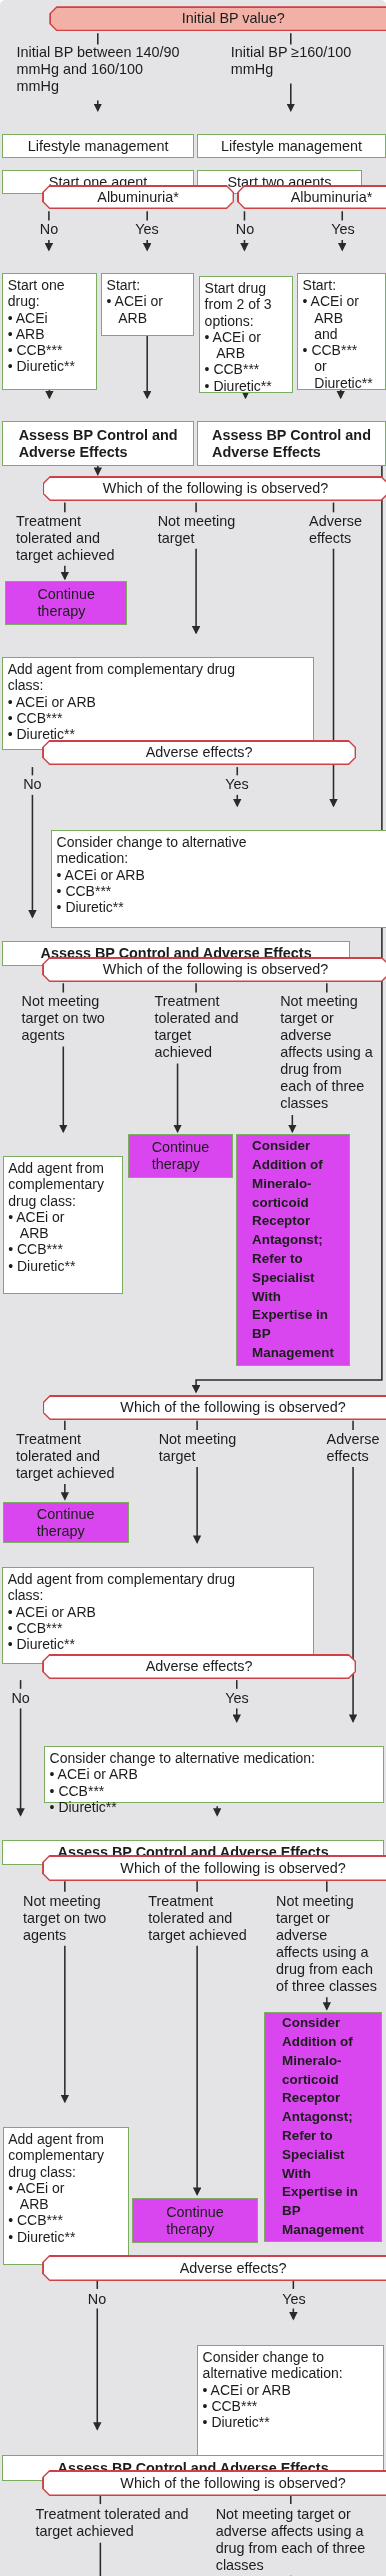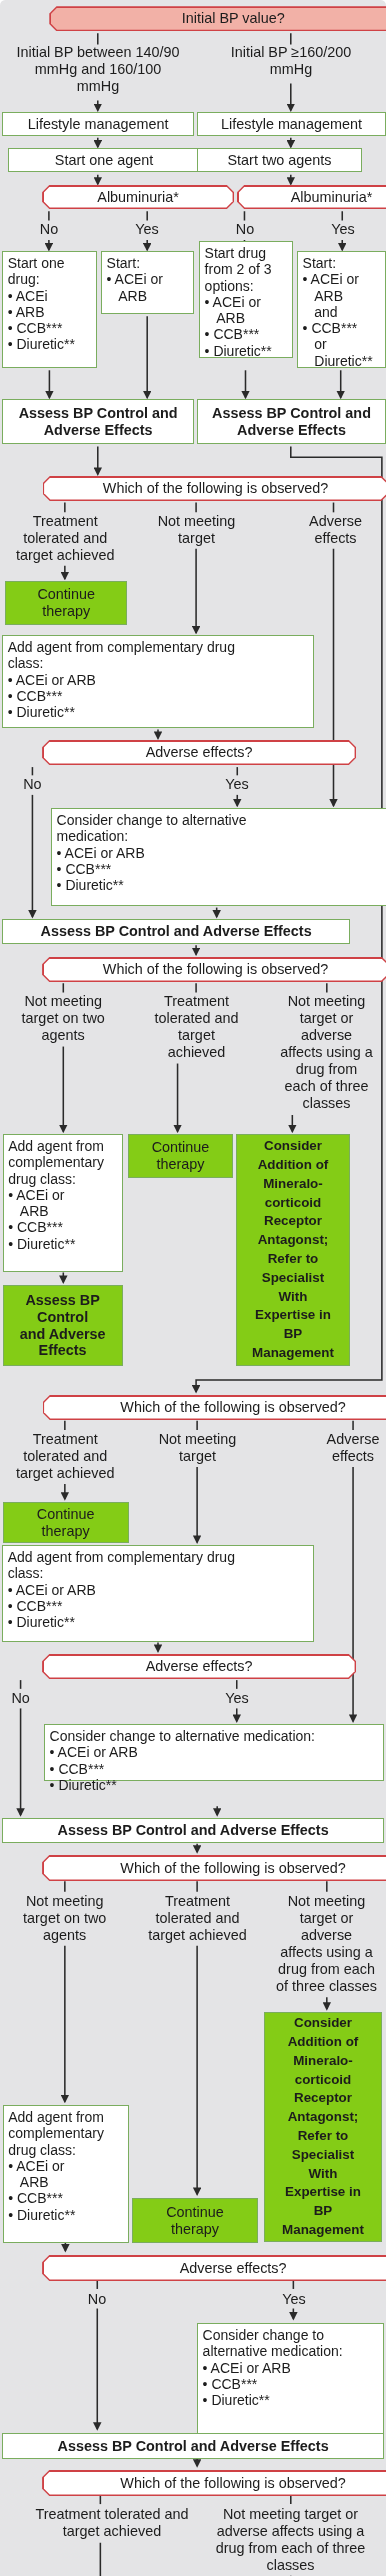--- a/index.html
+++ b/index.html
@@ -5,25 +5,25 @@
   html,body { margin:0; padding:0; background:#ffffff; }
   #canvas {
     position:relative; width:386px; height:2721px;
     background:#e4e4e6; border-radius:5.2px; overflow:hidden;
     font-family:"Liberation Sans","DejaVu Sans",sans-serif;
     color:#1c1c1c;
   }
   .node {
     position:absolute; box-sizing:border-box;
     display:flex; align-items:center; justify-content:center;
-    text-align:center; white-space:pre-wrap;
+    text-align:left; white-space:pre-wrap;
     font-size:14.4px; line-height:1.18;
   }
-  .action  { background:#ffffff; border:1.5px solid #7aad5e; }
-  .outcome { background:#84cc16; border:1.5px solid #7aad5e; }
+  .action  { background:#ffffff; border:1.5px solid #7aad5e;margin-top:22px; }
+  .outcome { background:#d946ef; border:1.5px solid #7aad5e; }
   .bold    { font-weight:bold; }
   .bullets {
     align-items:flex-start; justify-content:flex-start; text-align:left;
     padding:3.1px 3.1px 3.1px 4.6px; font-size:14px; line-height:1.16;
   }
   .mineralo { font-weight:bold; font-size:13.4px; line-height:1.4; }
   .lbl { background:transparent; border:none; align-items:flex-start; }
   
   .oct {
     position:absolute; background:#cf4145;
@@ -136,46 +136,46 @@
       <line x1="565" y1="5002" x2="565" y2="5029" marker-end="url(#arw)"></line>
     </g>
   </svg>
 
   <div class="oct" style="left:9.3px;top:6.2px;width:368px;height:25px">
     <div class="oct-in pink">Initial BP value?</div>
   </div>
   <div class="node lbl" style="left:0px;top:44px;width:196px;height:57px">Initial BP between 140/90
 mmHg and 160/100
 mmHg</div>
-  <div class="node lbl" style="left:219px;top:44px;width:144px;height:38px">Initial BP ≥160/200
+  <div class="node lbl" style="left:219px;top:44px;width:144px;height:38px">Initial BP ≥160/100
 mmHg</div>
   <div class="node action" style="left:2.1px;top:112px;width:192px;height:24px">Lifestyle management</div>
   <div class="node action" style="left:197px;top:112px;width:189px;height:24px">Lifestyle management</div>
-  <div class="node action" style="left:8px;top:148px;width:192px;height:24px">Start one agent</div>
+  <div class="node action" style="left:2px;top:148px;width:192px;height:24px">Start one agent</div>
   <div class="node action" style="left:197px;top:148px;width:165px;height:24px">Start two agents</div>
   <div class="oct" style="left:2.1px;top:185px;width:192px;height:24px">
     <div class="oct-in">Albuminuria*</div>
   </div>
   <div class="oct" style="left:197px;top:185px;width:189px;height:24px">
     <div class="oct-in">Albuminuria*</div>
   </div>
   <div class="node lbl" style="left:31px;top:221px;width:36px;height:17.5px">No</div>
   <div class="node lbl" style="left:129px;top:221px;width:36px;height:17.5px">Yes</div>
   <div class="node lbl" style="left:227px;top:221px;width:36px;height:17.5px">No</div>
   <div class="node lbl" style="left:325px;top:221px;width:36px;height:17.5px">Yes</div>
   <div class="node action bullets" style="left:2.1px;top:251px;width:95px;height:117px">Start one
 drug:
 • ACEi
 • ARB
 • CCB***
 • Diuretic**</div>
   <div class="node action bullets" style="left:101px;top:251px;width:93px;height:63px">Start:
 • ACEi or
    ARB</div>
-  <div class="node action bullets" style="left:199px;top:241px;width:94px;height:117px">Start drug
+  <div class="node action bullets" style="left:199px;top:254px;width:94px;height:117px">Start drug
 from 2 of 3
 options:
 • ACEi or
    ARB
 • CCB***
 • Diuretic**</div>
   <div class="node action bullets" style="left:297px;top:251px;width:89px;height:117px">Start:
 • ACEi or
    ARB
    and
@@ -247,24 +247,20 @@
 Mineralo-
 corticoid
 Receptor
 Antagonst;
 Refer to
 Specialist
 With
 Expertise in
 BP
 Management</div>
-  <div class="node outcome bold" style="left:2.6px;top:1285px;width:120px;height:81px">Assess BP
-Control
-and Adverse
-Effects</div>
 
   <div class="oct" style="left:2.6px;top:1395px;width:381px;height:25px">
     <div class="oct-in">Which of the following is observed?</div>
   </div>
   <div class="node lbl" style="left:5.2px;top:1431px;width:120px;height:53px">Treatment
 tolerated and
 target achieved</div>
   <div class="node lbl" style="left:146px;top:1431px;width:103px;height:35px">Not meeting
 target</div>
   <div class="node lbl" style="left:312px;top:1431px;width:82px;height:35px">Adverse

